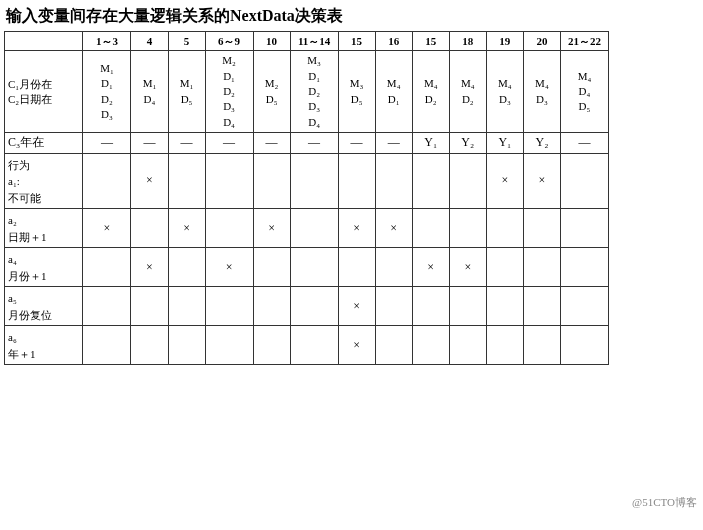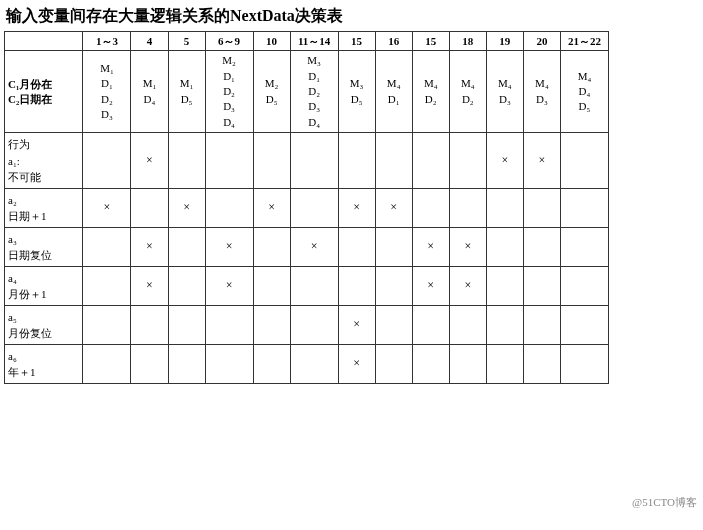--- a/index.html
+++ b/index.html
@@ -79,38 +79,54 @@
         <th class="col-header" style="width:34px;">15</th>
         <th class="col-header" style="width:34px;">16</th>
         <th class="col-header" style="width:34px;">15</th>
         <th class="col-header" style="width:34px;margin-top:16px;">18</th>
         <th class="col-header" style="width:34px;">19</th>
         <th class="col-header" style="width:34px;">20</th>
         <th class="col-header" style="width:44px;">21～22</th>
       </tr>
 
       <tr>
-        <td class="col-label" style="vertical-align:middle; font-size:11px;font-weight:bold;">C₁月份在<br>C₂日期在</td>
+        <td class="col-label" style="vertical-align:middle; font-size:11px;">C₁月份在<br>C₂日期在</td>
         <td style="vertical-align:middle; font-size:11px; line-height:1.4;">M₁<br>D₁<br>D₂<br>D₃</td>
         <td style="vertical-align:middle; font-size:11px; line-height:1.4;">M₁<br>D₄</td>
         <td style="vertical-align:middle; font-size:11px; line-height:1.4;">M₁<br>D₅</td>
         <td style="vertical-align:middle; font-size:11px; line-height:1.4;">M₂<br>D₁<br>D₂<br>D₃<br>D₄</td>
         <td style="vertical-align:middle; font-size:11px; line-height:1.4;">M₂<br>D₅</td>
         <td style="vertical-align:middle; font-size:11px; line-height:1.4;">M₃<br>D₁<br>D₂<br>D₃<br>D₄</td>
         <td style="vertical-align:middle; font-size:11px; line-height:1.4;">M₃<br>D₅</td>
         <td style="vertical-align:middle; font-size:11px; line-height:1.4;">M₄<br>D₁</td>
         <td style="vertical-align:middle; font-size:11px; line-height:1.4;">M₄<br>D₂</td>
         <td style="vertical-align:middle; font-size:11px; line-height:1.4;">M₄<br>D₂</td>
         <td style="vertical-align:middle; font-size:11px; line-height:1.4;">M₄<br>D₃</td>
         <td style="vertical-align:middle; font-size:11px; line-height:1.4;">M₄<br>D₃</td>
         <td style="vertical-align:middle; font-size:11px; line-height:1.4;">M₄<br>D₄<br>D₅</td>
       </tr>
     </thead>
     <tbody id="table-body">
 
+      <tr>
+        <td class="col-label">C₃年在</td>
+        <td>—</td>
+        <td>—</td>
+        <td>—</td>
+        <td>—</td>
+        <td>—</td>
+        <td>—</td>
+        <td>—</td>
+        <td>—</td>
+        <td>Y₁</td>
+        <td>Y₂</td>
+        <td>Y₁</td>
+        <td>Y₂</td>
+        <td>—</td>
+      </tr>
 
       <tr>
         <td class="action-row-header" rowspan="1" style="font-size:11px; line-height:1.5; vertical-align:top; padding-top:3px;border-radius:18px;">行为<br>a₁:<br>不可能</td>
         <td></td>
         <td>×</td>
         <td></td>
         <td></td>
         <td></td>
         <td></td>
         <td></td>
@@ -132,36 +148,20 @@
         <td></td>
         <td>×</td>
         <td>×</td>
         <td></td>
         <td></td>
         <td></td>
         <td></td>
         <td></td>
       </tr>
 
-      <tr>
-        <td class="action-row-header" style="font-size:11px; line-height:1.5; vertical-align:top; padding-top:3px;">a₃<br>日期复位</td>
-        <td></td>
-        <td>×</td>
-        <td></td>
-        <td>×</td>
-        <td></td>
-        <td>×</td>
-        <td></td>
-        <td></td>
-        <td>×</td>
-        <td>×</td>
-        <td></td>
-        <td></td>
-        <td></td>
-      </tr>
 
       <tr>
         <td class="action-row-header" style="font-size:11px; line-height:1.5; vertical-align:top; padding-top:3px;">a₄<br>月份＋1</td>
         <td></td>
         <td>×</td>
         <td></td>
         <td>×</td>
         <td></td>
         <td></td>
         <td></td>

